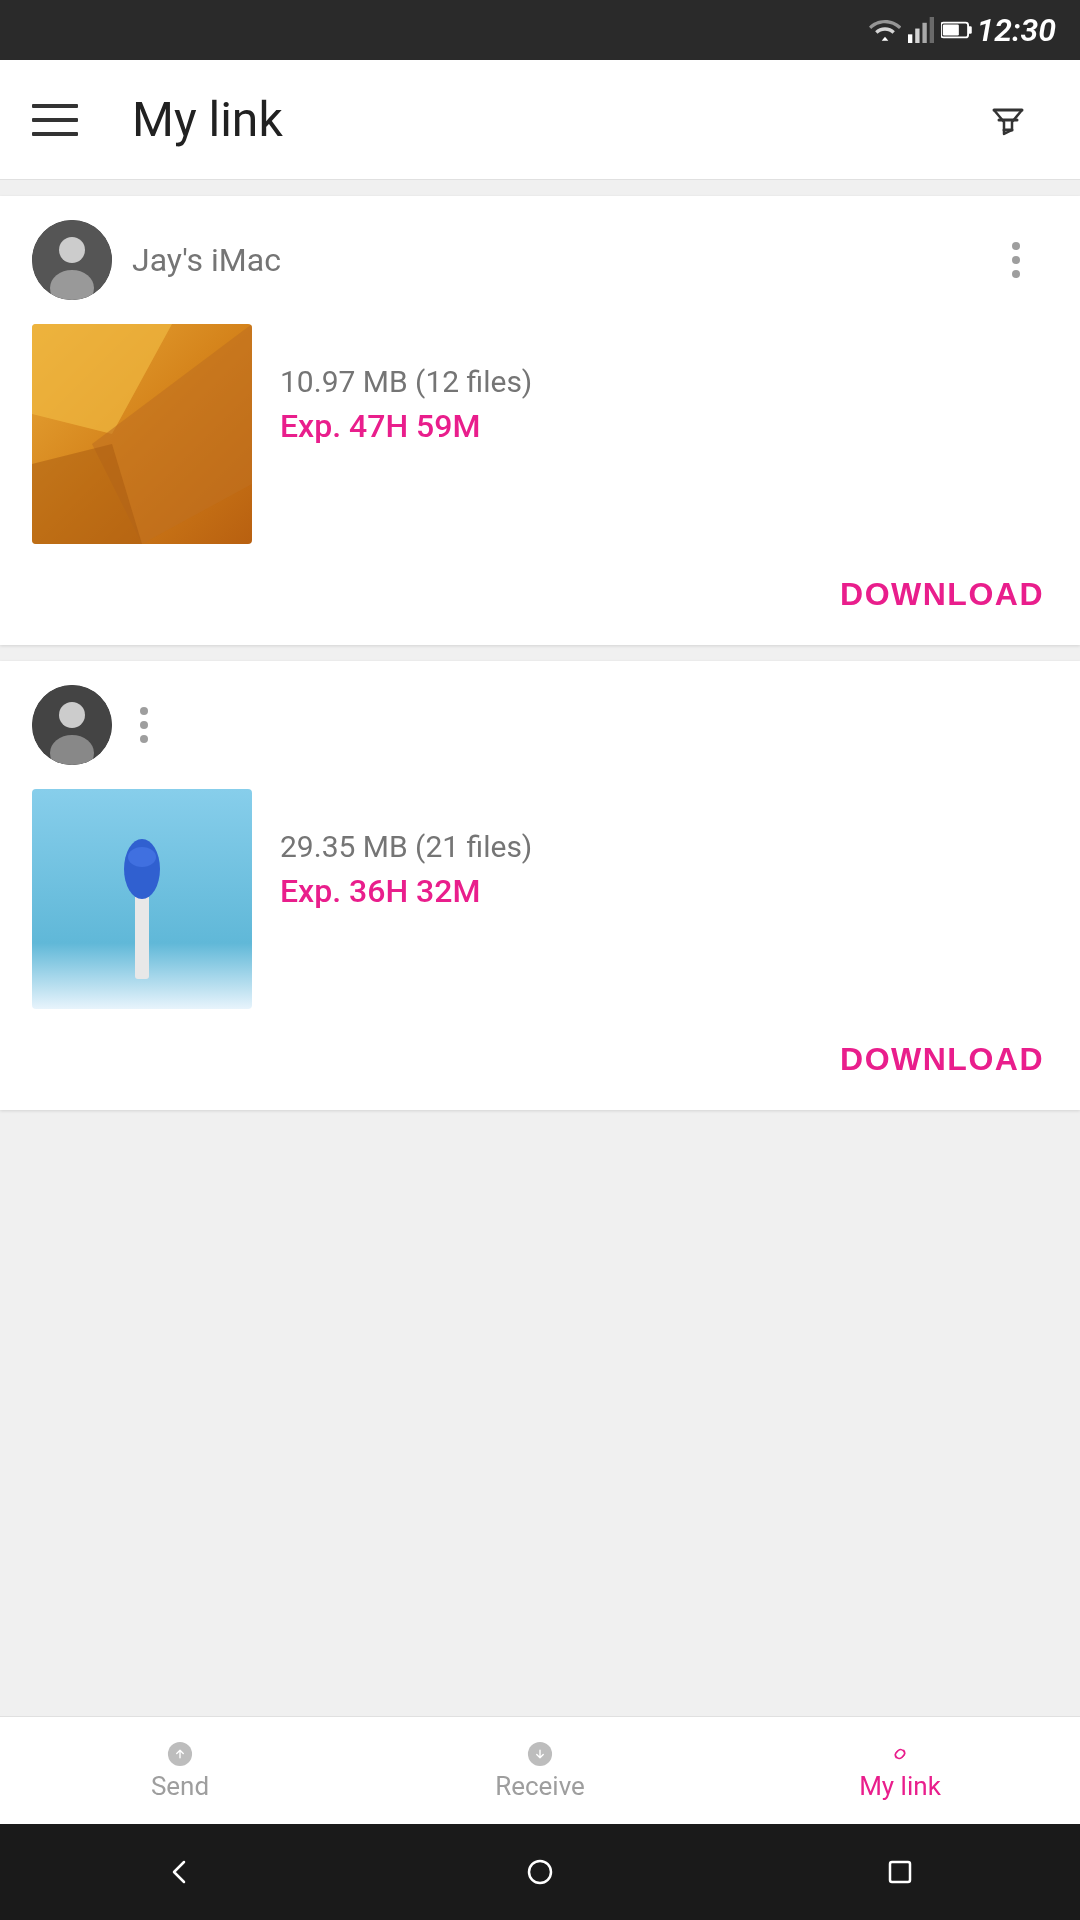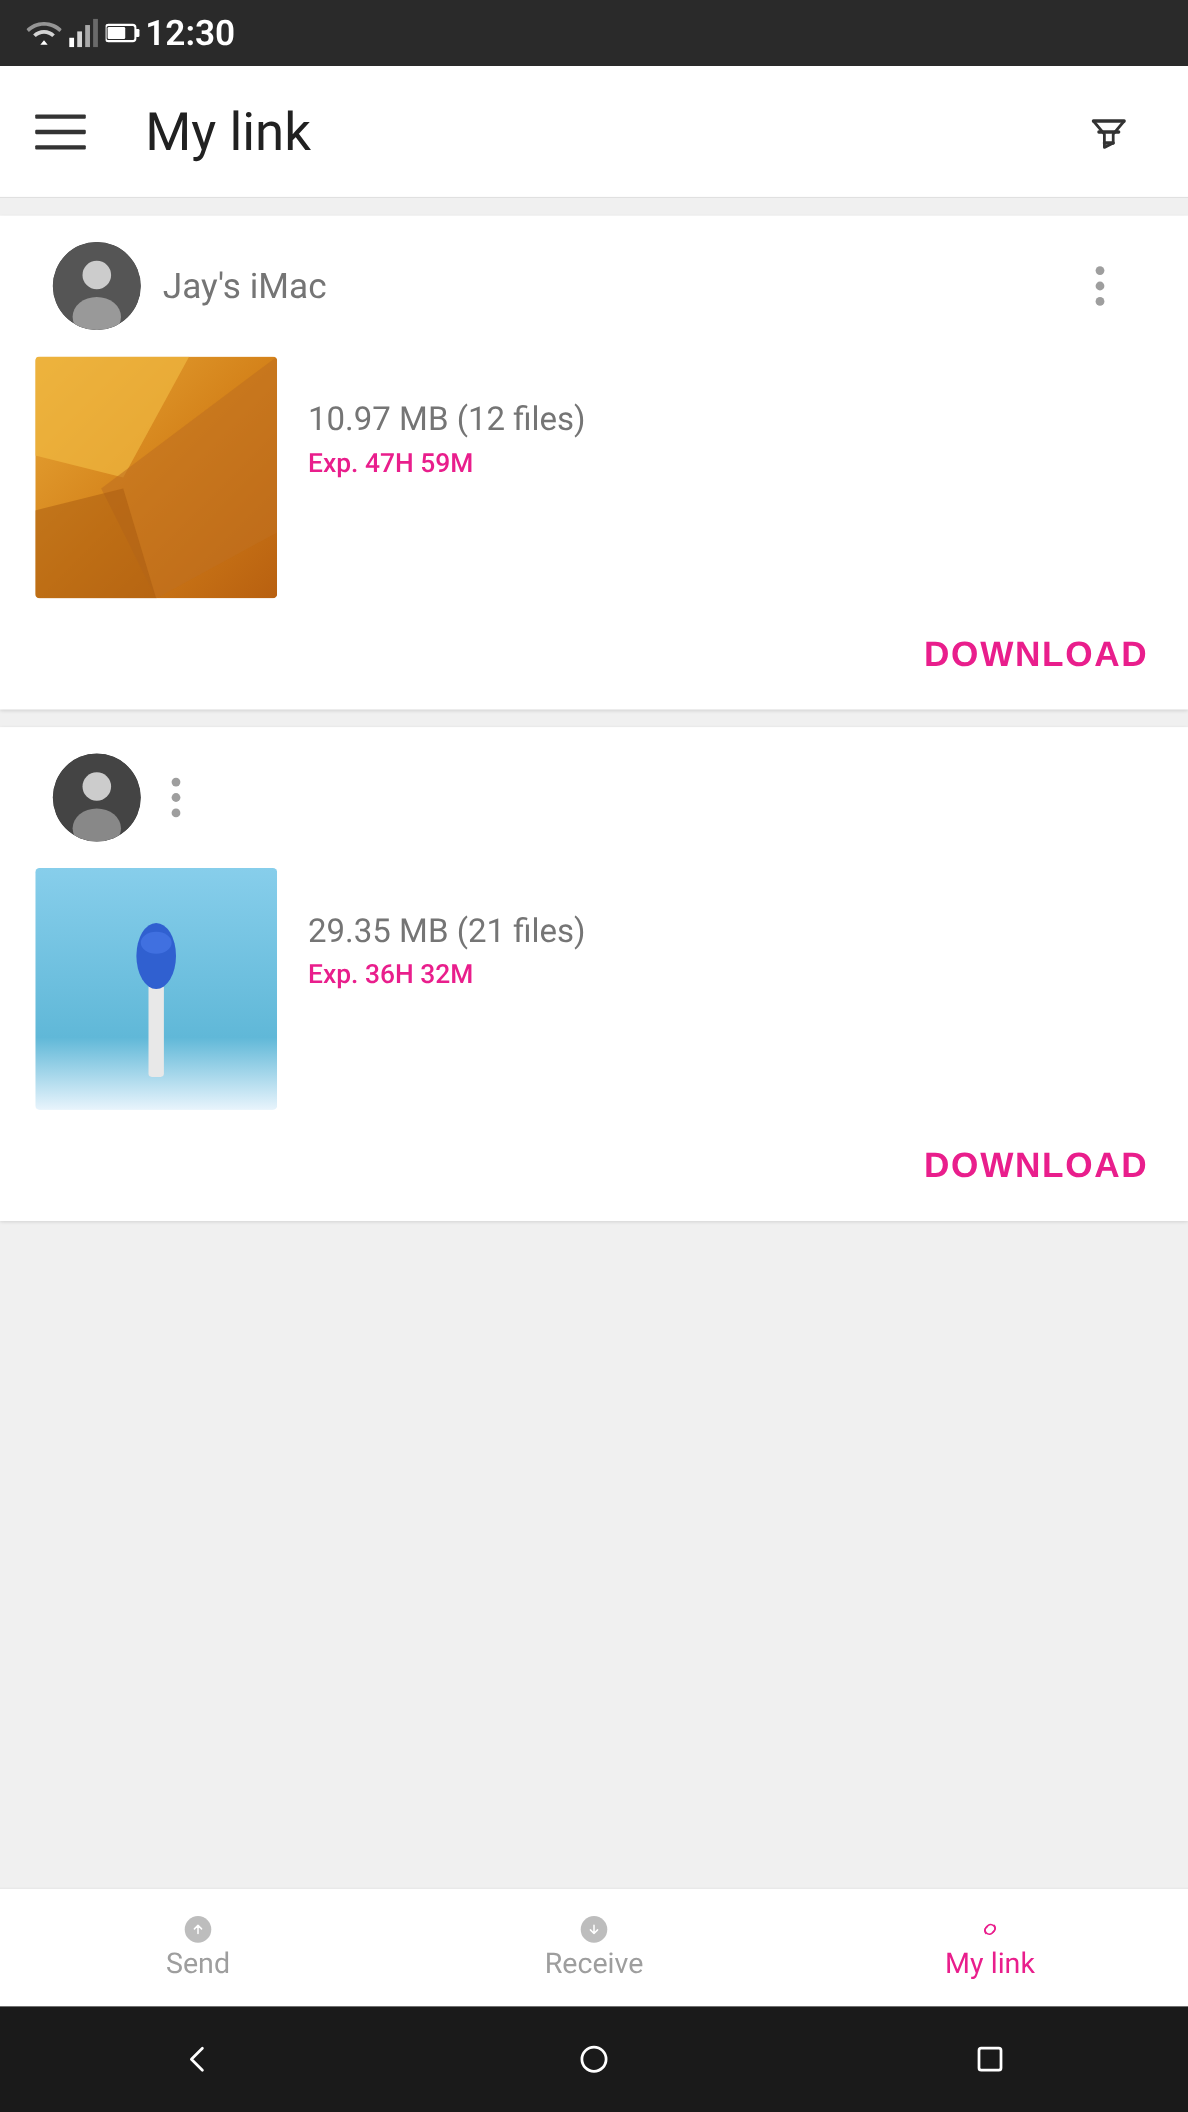--- a/index.html
+++ b/index.html
@@ -16,26 +16,27 @@
       transform-origin: top left;
     }
 
     
     .status-bar {
       background: #2a2a2a;
       color: white;
       height: 24px;
       display: flex;
       align-items: center;
-      justify-content: flex-start;
+      justify-content: flex-end;
       padding: 0 10px;
       gap: 5px;
       font-size: 12px;
       font-weight: 500;
       flex-shrink: 0;
+      font-style: italic;
     }
 
     .status-bar .time {
       font-size: 13px;
       font-weight: 600;
     }
 
     .status-icons {
       display: flex;
       align-items: center;
@@ -309,21 +310,21 @@
 
     .main-content {
       padding: 0;
     }
 
     .card {
       margin: 16px 0;
     }
 
     .card-header {
-      padding: 24px 48px;
+      padding: 24px 32px;
     }
 
     .avatar-person {
       width: 80px;
       height: 80px;
     }
 
     .device-name {
       font-size: 32px;
       margin-left: 20px;
@@ -360,21 +361,21 @@
       font-size: 36px;
       margin-bottom: 12px;
     }
 
     .card-meta {
       font-size: 30px;
       margin-bottom: 8px;
     }
 
     .card-expiry {
-      font-size: 24px;
+      font-size: 32px;
     }
 
     .card-footer {
       padding: 8px 32px 24px 32px;
     }
 
     .download-btn {
       font-size: 32px;
       letter-spacing: 1.5px;
     }

